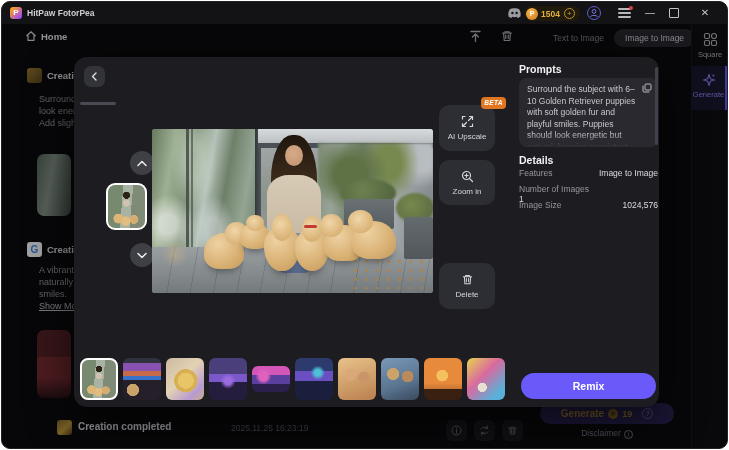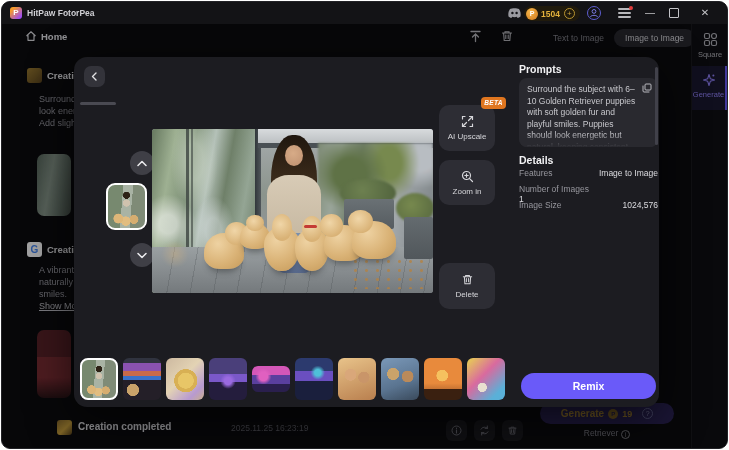--- a/index.html
+++ b/index.html
@@ -256,21 +256,21 @@
     <svg width="11" height="11" viewBox="0 0 14 14">
           <path d="M2.5 4 H11.5 M5 4 V2.8 H9 V4 M3.6 4 L4.2 11.5 H9.8 L10.4 4 M5.8 6 V9.5 M8.2 6 V9.5" fill="none" stroke="currentColor" stroke-width="1.2" stroke-linecap="round"></path>
         </svg>
   </div>
   <div id="generateBtn" class="abs">
     <span class="g-lbl">Generate</span>
     <span class="g-coin">P</span>
     <span class="g-cost">19</span>
     <span class="g-q">?</span>
   </div>
-  <div id="disclaimer" class="abs"><span>Retriever</span><span class="di">i</span></div>
+  <div id="disclaimer" class="abs"><span>Disclaimer</span><span class="di">i</span></div>
 
   <div id="overlay" class="abs"></div>
 
   <div id="modal" class="abs">
     <div id="backBtn" class="abs">
       <svg width="9" height="9" viewBox="0 0 9 9">
             <path d="M6 1 L2.5 4.5 L6 8" fill="none" stroke="currentColor" stroke-width="1.4" stroke-linecap="round" stroke-linejoin="round"></path>
           </svg>
     </div>
     <div id="navUp" class="abs navCircle">

